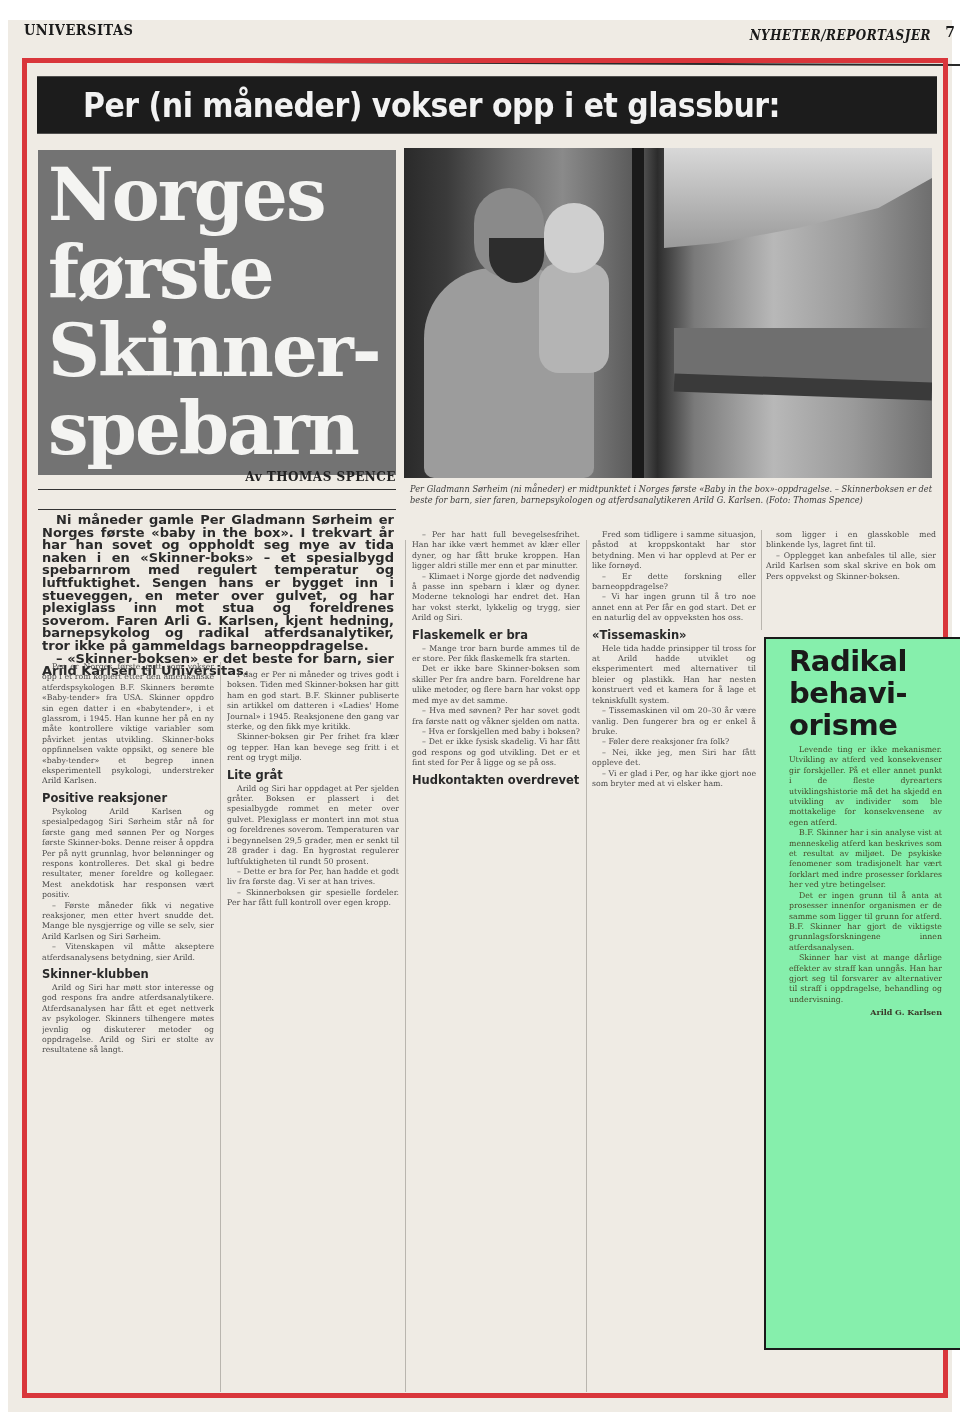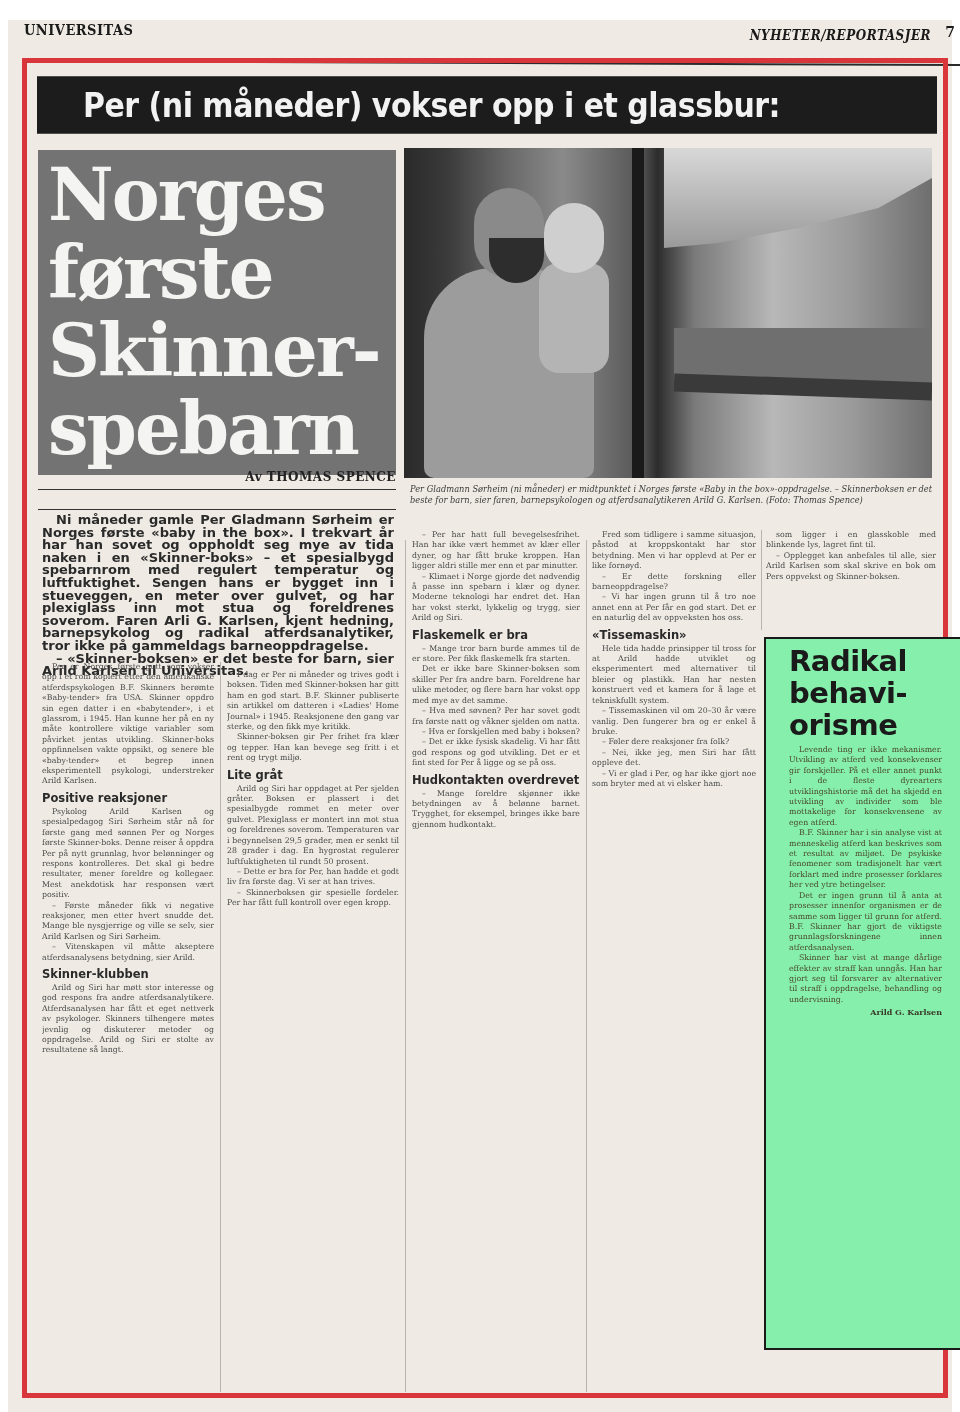--- a/index.html
+++ b/index.html
@@ -172,21 +172,20 @@
 <div class="col" style="left:412px; top:530px; width:168px; height:868px;">
   <p>– Per har hatt full bevegelsesfrihet. Han har ikke vært hemmet av klær eller dyner, og har fått bruke kroppen. Han ligger aldri stille mer enn et par minutter.</p>
   <p>– Klimaet i Norge gjorde det nødvendig å passe inn spebarn i klær og dyner. Moderne teknologi har endret det. Han har vokst sterkt, lykkelig og trygg, sier Arild og Siri.</p>
   <h3>Flaskemelk er bra</h3>
   <p>– Mange tror barn burde ammes til de er store. Per fikk flaskemelk fra starten.</p>
   <p>Det er ikke bare Skinner-boksen som skiller Per fra andre barn. Foreldrene har ulike metoder, og flere barn har vokst opp med mye av det samme.</p>
   <p>– Hva med søvnen? Per har sovet godt fra første natt og våkner sjelden om natta.</p>
   <p>– Hva er forskjellen med baby i boksen?</p>
   <p>– Det er ikke fysisk skadelig. Vi har fått god respons og god utvikling. Det er et fint sted for Per å ligge og se på oss.</p>
   <h3>Hudkontakten overdrevet</h3>
-  <p>– Mange foreldre skjønner ikke betydningen av å belønne barnet. Trygghet, for eksempel, bringes ikke bare gjennom hudkontakt.</p>
 </div>
 <div class="vrule" style="left:586px; top:540px; height:852px;"></div>
 
 <div class="col" style="left:592px; top:530px; width:164px; height:868px;">
   <p>Fred som tidligere i samme situasjon, påstod at kroppskontakt har stor betydning. Men vi har opplevd at Per er like fornøyd.</p>
   <p>– Er dette forskning eller barneoppdragelse?</p>
   <p>– Vi har ingen grunn til å tro noe annet enn at Per får en god start. Det er en naturlig del av oppveksten hos oss.</p>
   <h3>«Tissemaskin»</h3>
   <p>Hele tida hadde prinsipper til tross for at Arild hadde utviklet og eksperimentert med alternativer til bleier og plastikk. Han har nesten konstruert ved et kamera for å lage et tekniskfullt system.</p>
   <p>– Tissemaskinen vil om 20–30 år være vanlig. Den fungerer bra og er enkel å bruke.</p>

